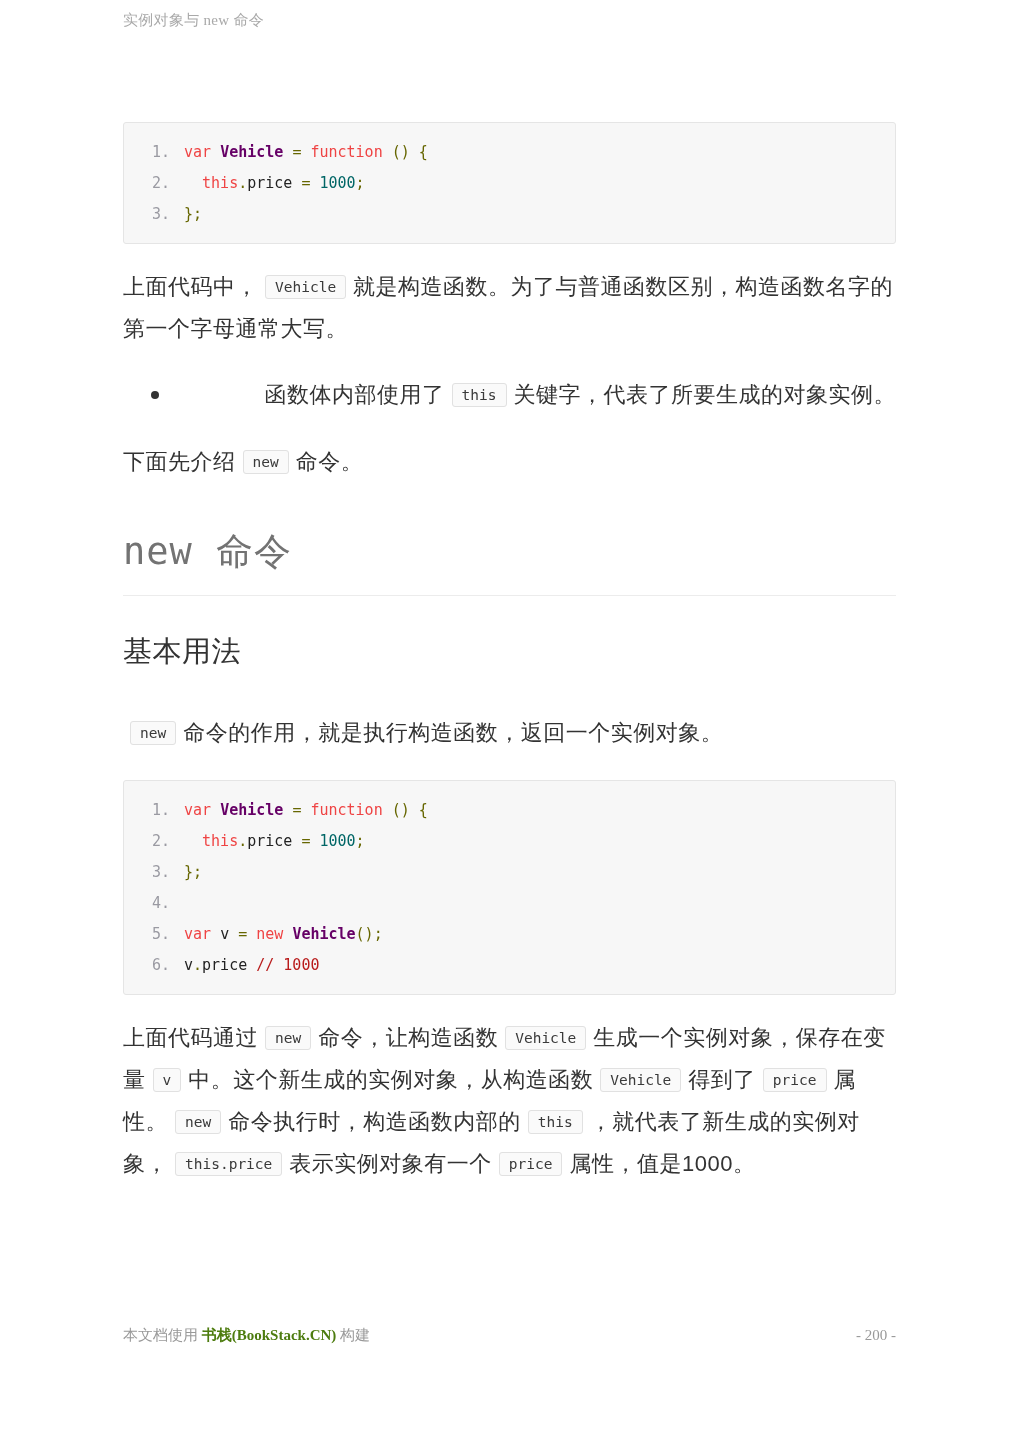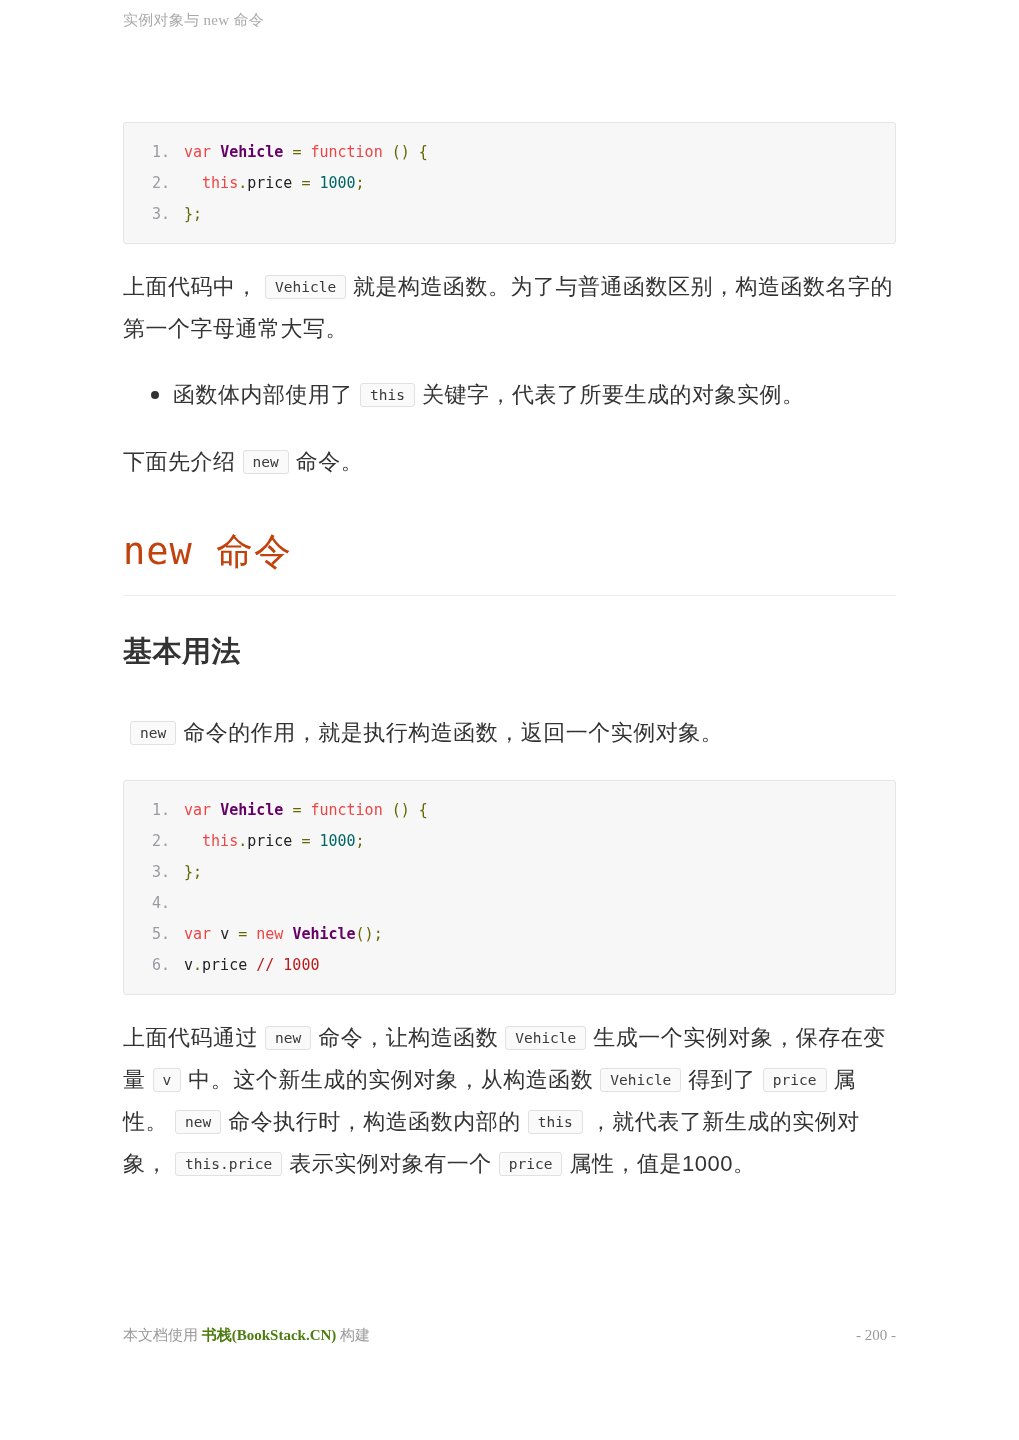--- a/index.html
+++ b/index.html
@@ -84,49 +84,50 @@
     padding: 3px 9px;
     margin: 0 7px;
     color: #3a3a3a;
     vertical-align: 2px;
     white-space: nowrap;
   }
   .bullet-list {
     list-style: none;
     margin: 14px 0 22px 0;
     padding: 0 0 0 50px;
+    text-align: right;
   }
   .bullet-list li {
     position: relative;
     line-height: 43px;
     margin: 0;
   }
   .bullet-list li::before {
     content: "";
     position: absolute;
     left: -22px;
     top: 18px;
     width: 8px;
     height: 8px;
     border-radius: 50%;
     background: #333333;
   }
   h1.doc-h1 {
     font-family: "DejaVu Sans Mono", "Liberation Mono", monospace;
     font-size: 37px;
     font-weight: 400;
-    color: #c2410c;
+    color: #737373;
     margin: 44px 0 0 0;
     padding: 0 0 18px 0;
     border-bottom: 1px solid #ececec;
     letter-spacing: 1px;
   }
   h2.doc-h2 {
     font-size: 29px;
-    font-weight: 700;
+    font-weight: 400;
     color: #333333;
     margin: 36px 0 0 0;
     letter-spacing: 0.5px;
   }
   .para-usage { margin: 40px 0 26px 0; }
   .para-intro { margin-top: 22px; }
   .para-explain { margin-top: 22px; }
   .cb-2 { margin-top: 26px; }
   
   .page-footer {

